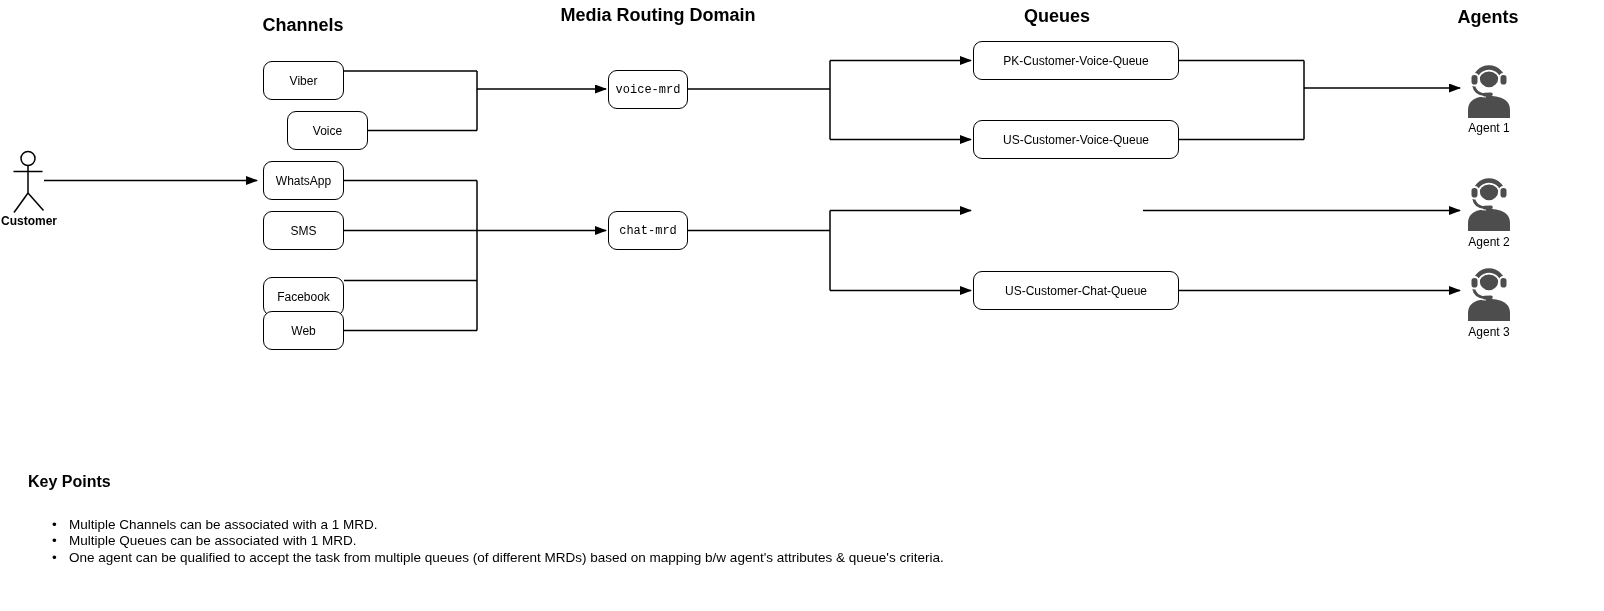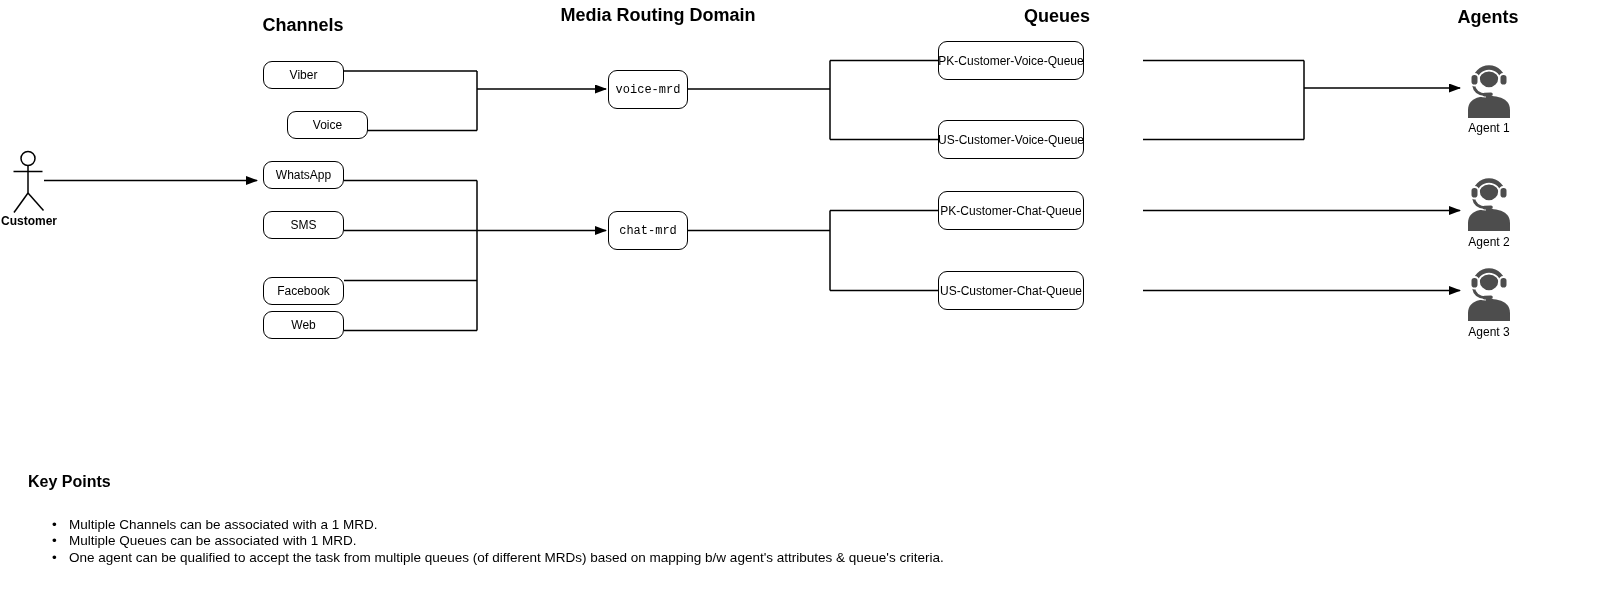--- a/index.html
+++ b/index.html
@@ -3,23 +3,23 @@
 <meta charset="utf-8">
 <style>
   * { box-sizing: border-box; }
   html, body { margin: 0; padding: 0; background: #ffffff; }
   body { font-family: "Liberation Sans", sans-serif; color: #000; }
   .canvas { position: relative; width: 1604px; height: 611px; background: #fff; overflow: hidden; }
   .wires { position: absolute; left: 0; top: 0; }
   .col-title { position: absolute; transform: translateX(-50%); font-weight: bold; font-size: 18px; line-height: 20px; white-space: nowrap; }
   .node { position: absolute; background: #fff; border: 1.5px solid #000; border-radius: 9px;
           display: flex; align-items: center; justify-content: center; font-size: 12px; white-space: nowrap; }
-  .channel { left: 263px; width: 81px; height: 28px; }
+  .channel { left: 263px; width: 81px; height: 39px; }
   .mrd     { left: 608px; width: 80px; height: 39px; font-family: Liberation Mono, monospace; }
-  .queue   { left: 938px; width: 146px; height: 39px; }
+  .queue   { left: 973px; width: 206px; height: 39px; }
   .agent-svg   { position: absolute; left: 1465px; width: 48px; height: 58px; }
   .agent-label { position: absolute; left: 1489px; transform: translateX(-50%); font-size: 12px; line-height: 13px; white-space: nowrap; }
   .actor-label { position: absolute; left: 29px; top: 214px; transform: translateX(-50%); font-size: 12px; font-weight: bold; }
   .kp-heading { position: absolute; left: 28px; top: 473px; font-size: 16px; font-weight: bold; }
   .kp-list { position: absolute; left: 50px; top: 517px; margin: 0; padding: 0; list-style: none;
              font-size: 13.5px; line-height: 16.4px; width: 1100px; }
   .kp-list li { position: relative; padding-left: 19px; }
   .kp-list li::before { content: "\2022"; position: absolute; left: 2px; }
 </style>
 </head>
@@ -89,21 +89,20 @@
   <div class="node channel" style="top:161px;">WhatsApp</div>
   <div class="node channel" style="top:211px;">SMS</div>
   <div class="node channel" style="top:277px;">Facebook</div>
   <div class="node channel" style="top:311px;">Web</div>
 
   <div class="node mrd" style="top:70px;">voice-mrd</div>
   <div class="node mrd" style="top:211px;">chat-mrd</div>
 
   <div class="node queue" style="top:41px;">PK-Customer-Voice-Queue</div>
   <div class="node queue" style="top:120px;">US-Customer-Voice-Queue</div>
-  <div class="node queue" style="top:191px;">PK-Customer-Chat-Queue</div>
   <div class="node queue" style="top:271px;">US-Customer-Chat-Queue</div>
 
   <svg class="agent-svg" style="top:60px;" viewBox="0 0 48 58">
     <path d="M3 58 L3 50 C3 42 8.5 38.7 14 37.3 C18 36.3 20.5 35.8 24 35.8 C27.5 35.8 30 36.3 34 37.3 C39.5 38.7 45 42 45 50 L45 58 Z" fill="#4d4d4d"></path>
     <circle cx="24" cy="18" r="10.5" fill="#4d4d4d" stroke="#fff" stroke-width="2.5"></circle>
     <path d="M9.5 22 A14.5 14.5 0 1 1 38.5 22" fill="none" stroke="#fff" stroke-width="8"></path>
     <path d="M9.5 22 A14.5 14.5 0 1 1 38.5 22" fill="none" stroke="#4d4d4d" stroke-width="4.5"></path>
     <path d="M8.5 25 C9.5 31.5 13.5 34.6 21 34.8" fill="none" stroke="#fff" stroke-width="5.5"></path>
     <path d="M8.5 25 C9.5 31.5 13.5 34.6 21 34.8" fill="none" stroke="#4d4d4d" stroke-width="2.8"></path>
     <rect x="5.5" y="14" width="8" height="11.5" rx="3.8" fill="#4d4d4d" stroke="#fff" stroke-width="2"></rect>

